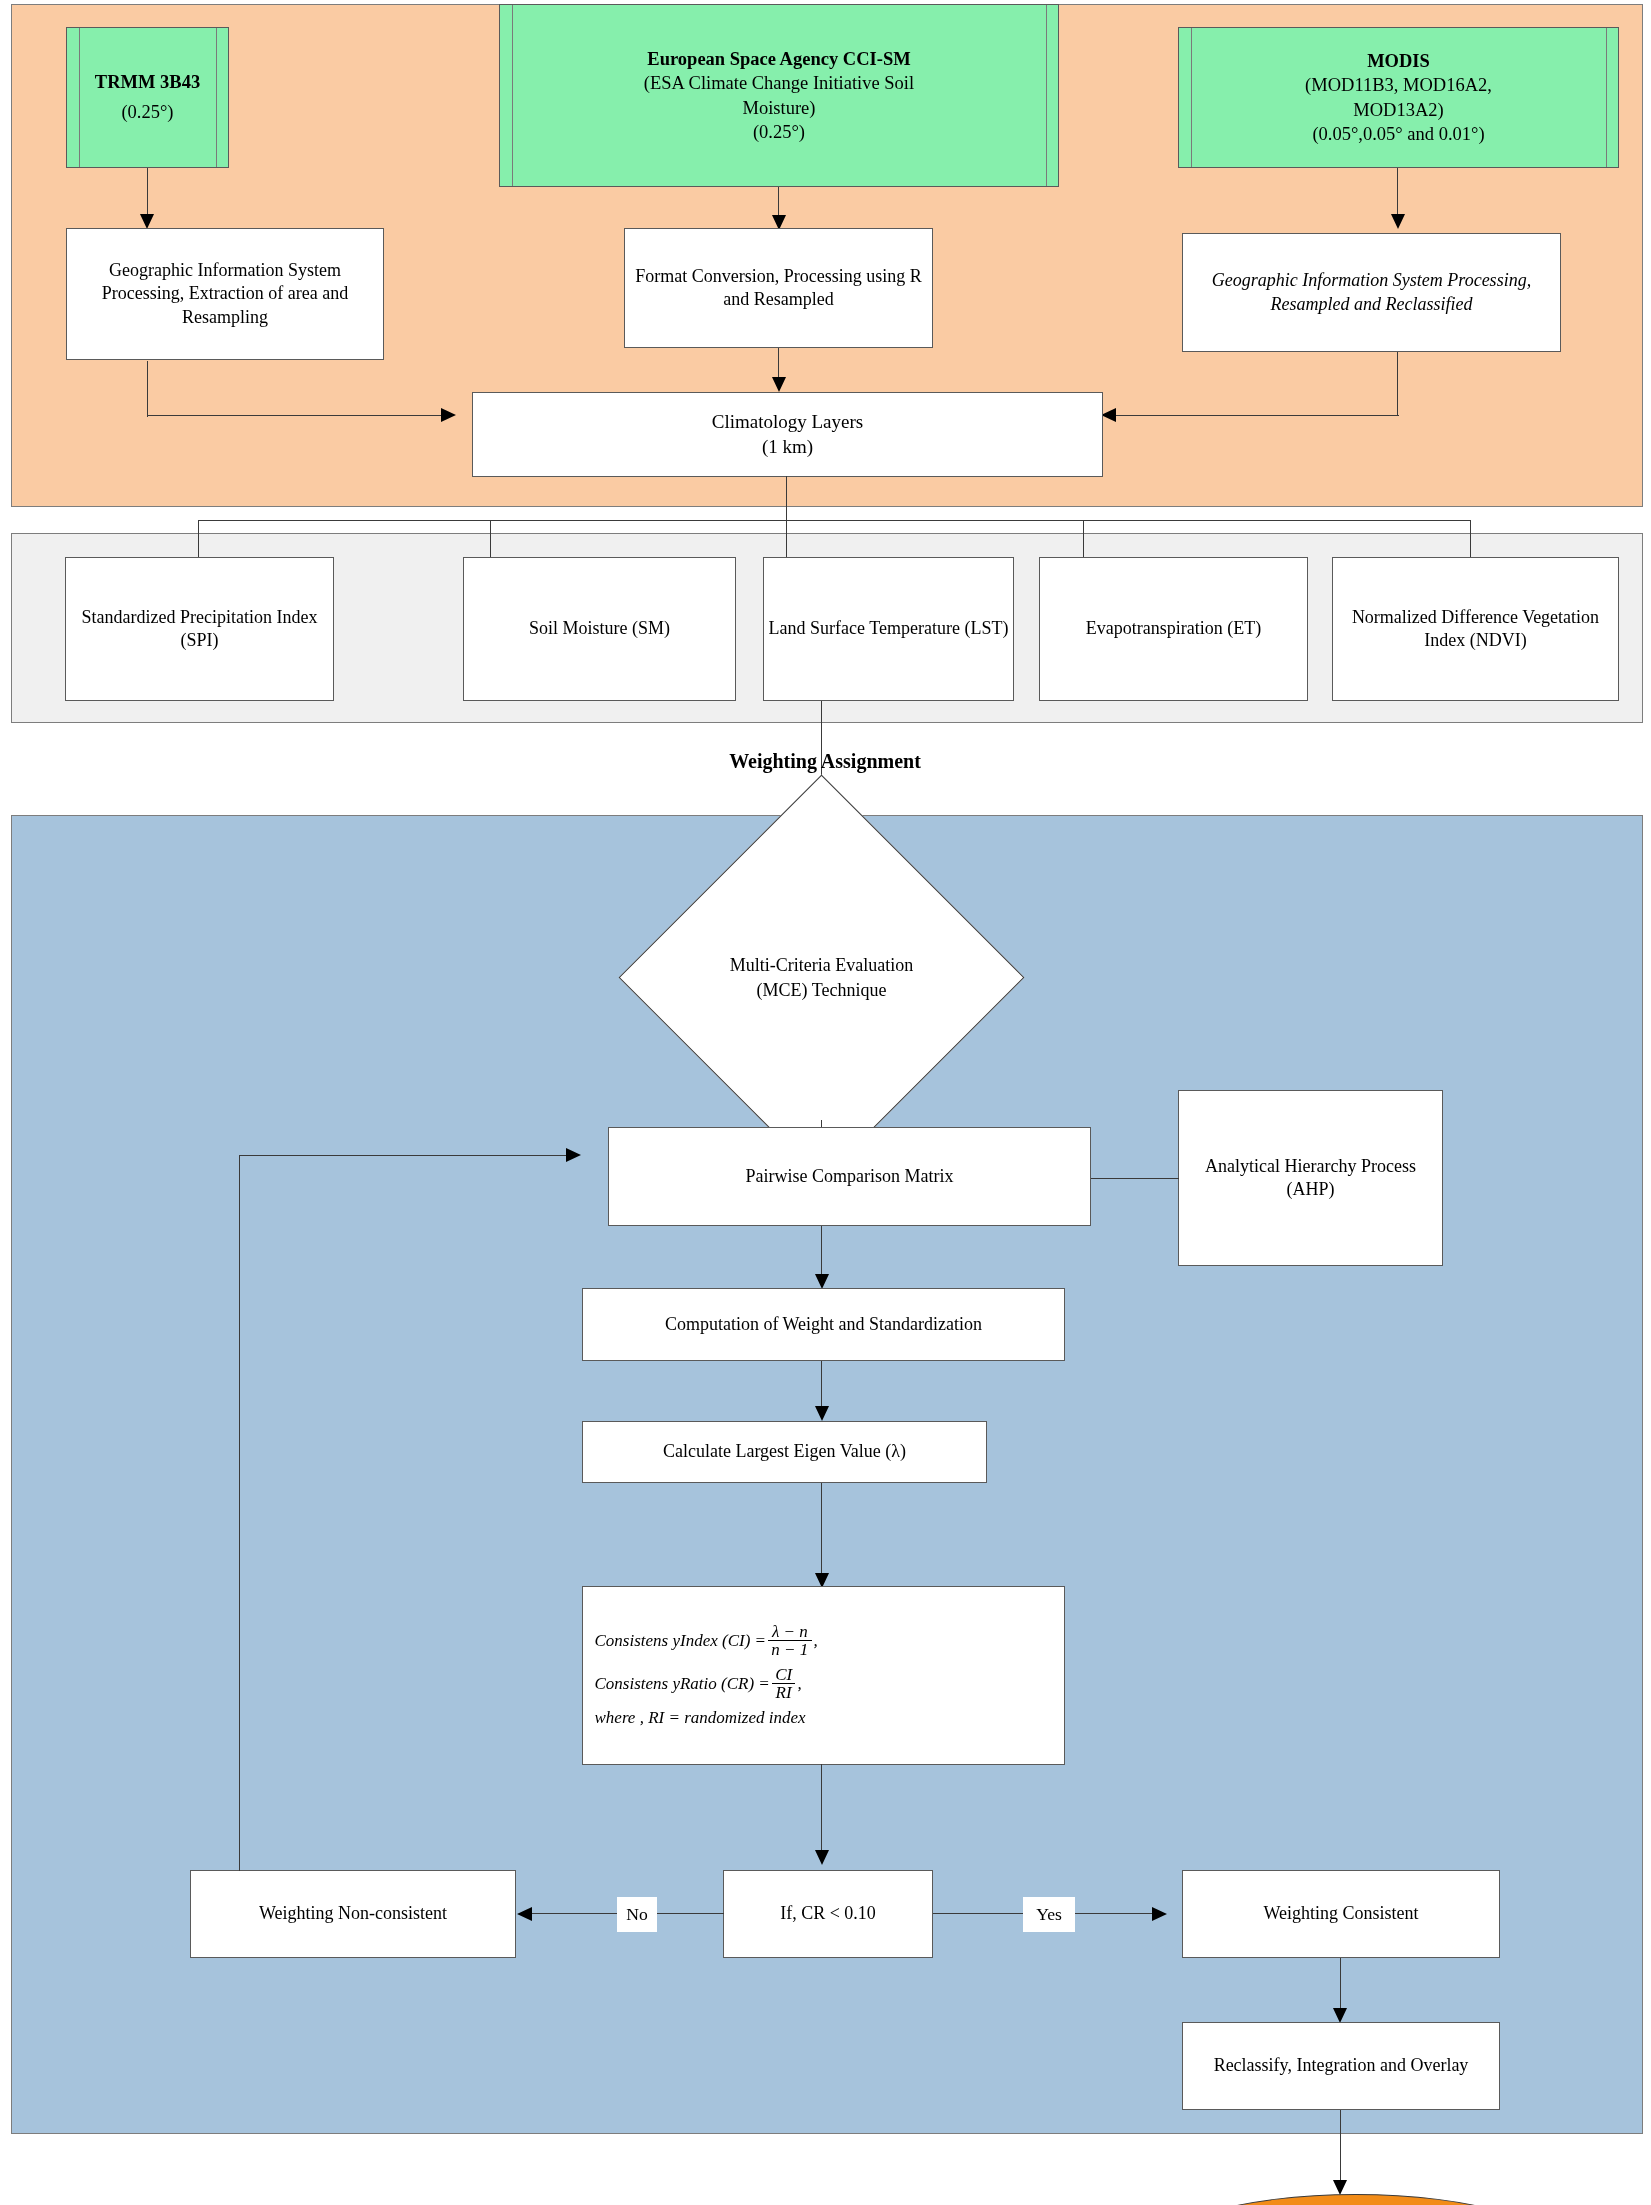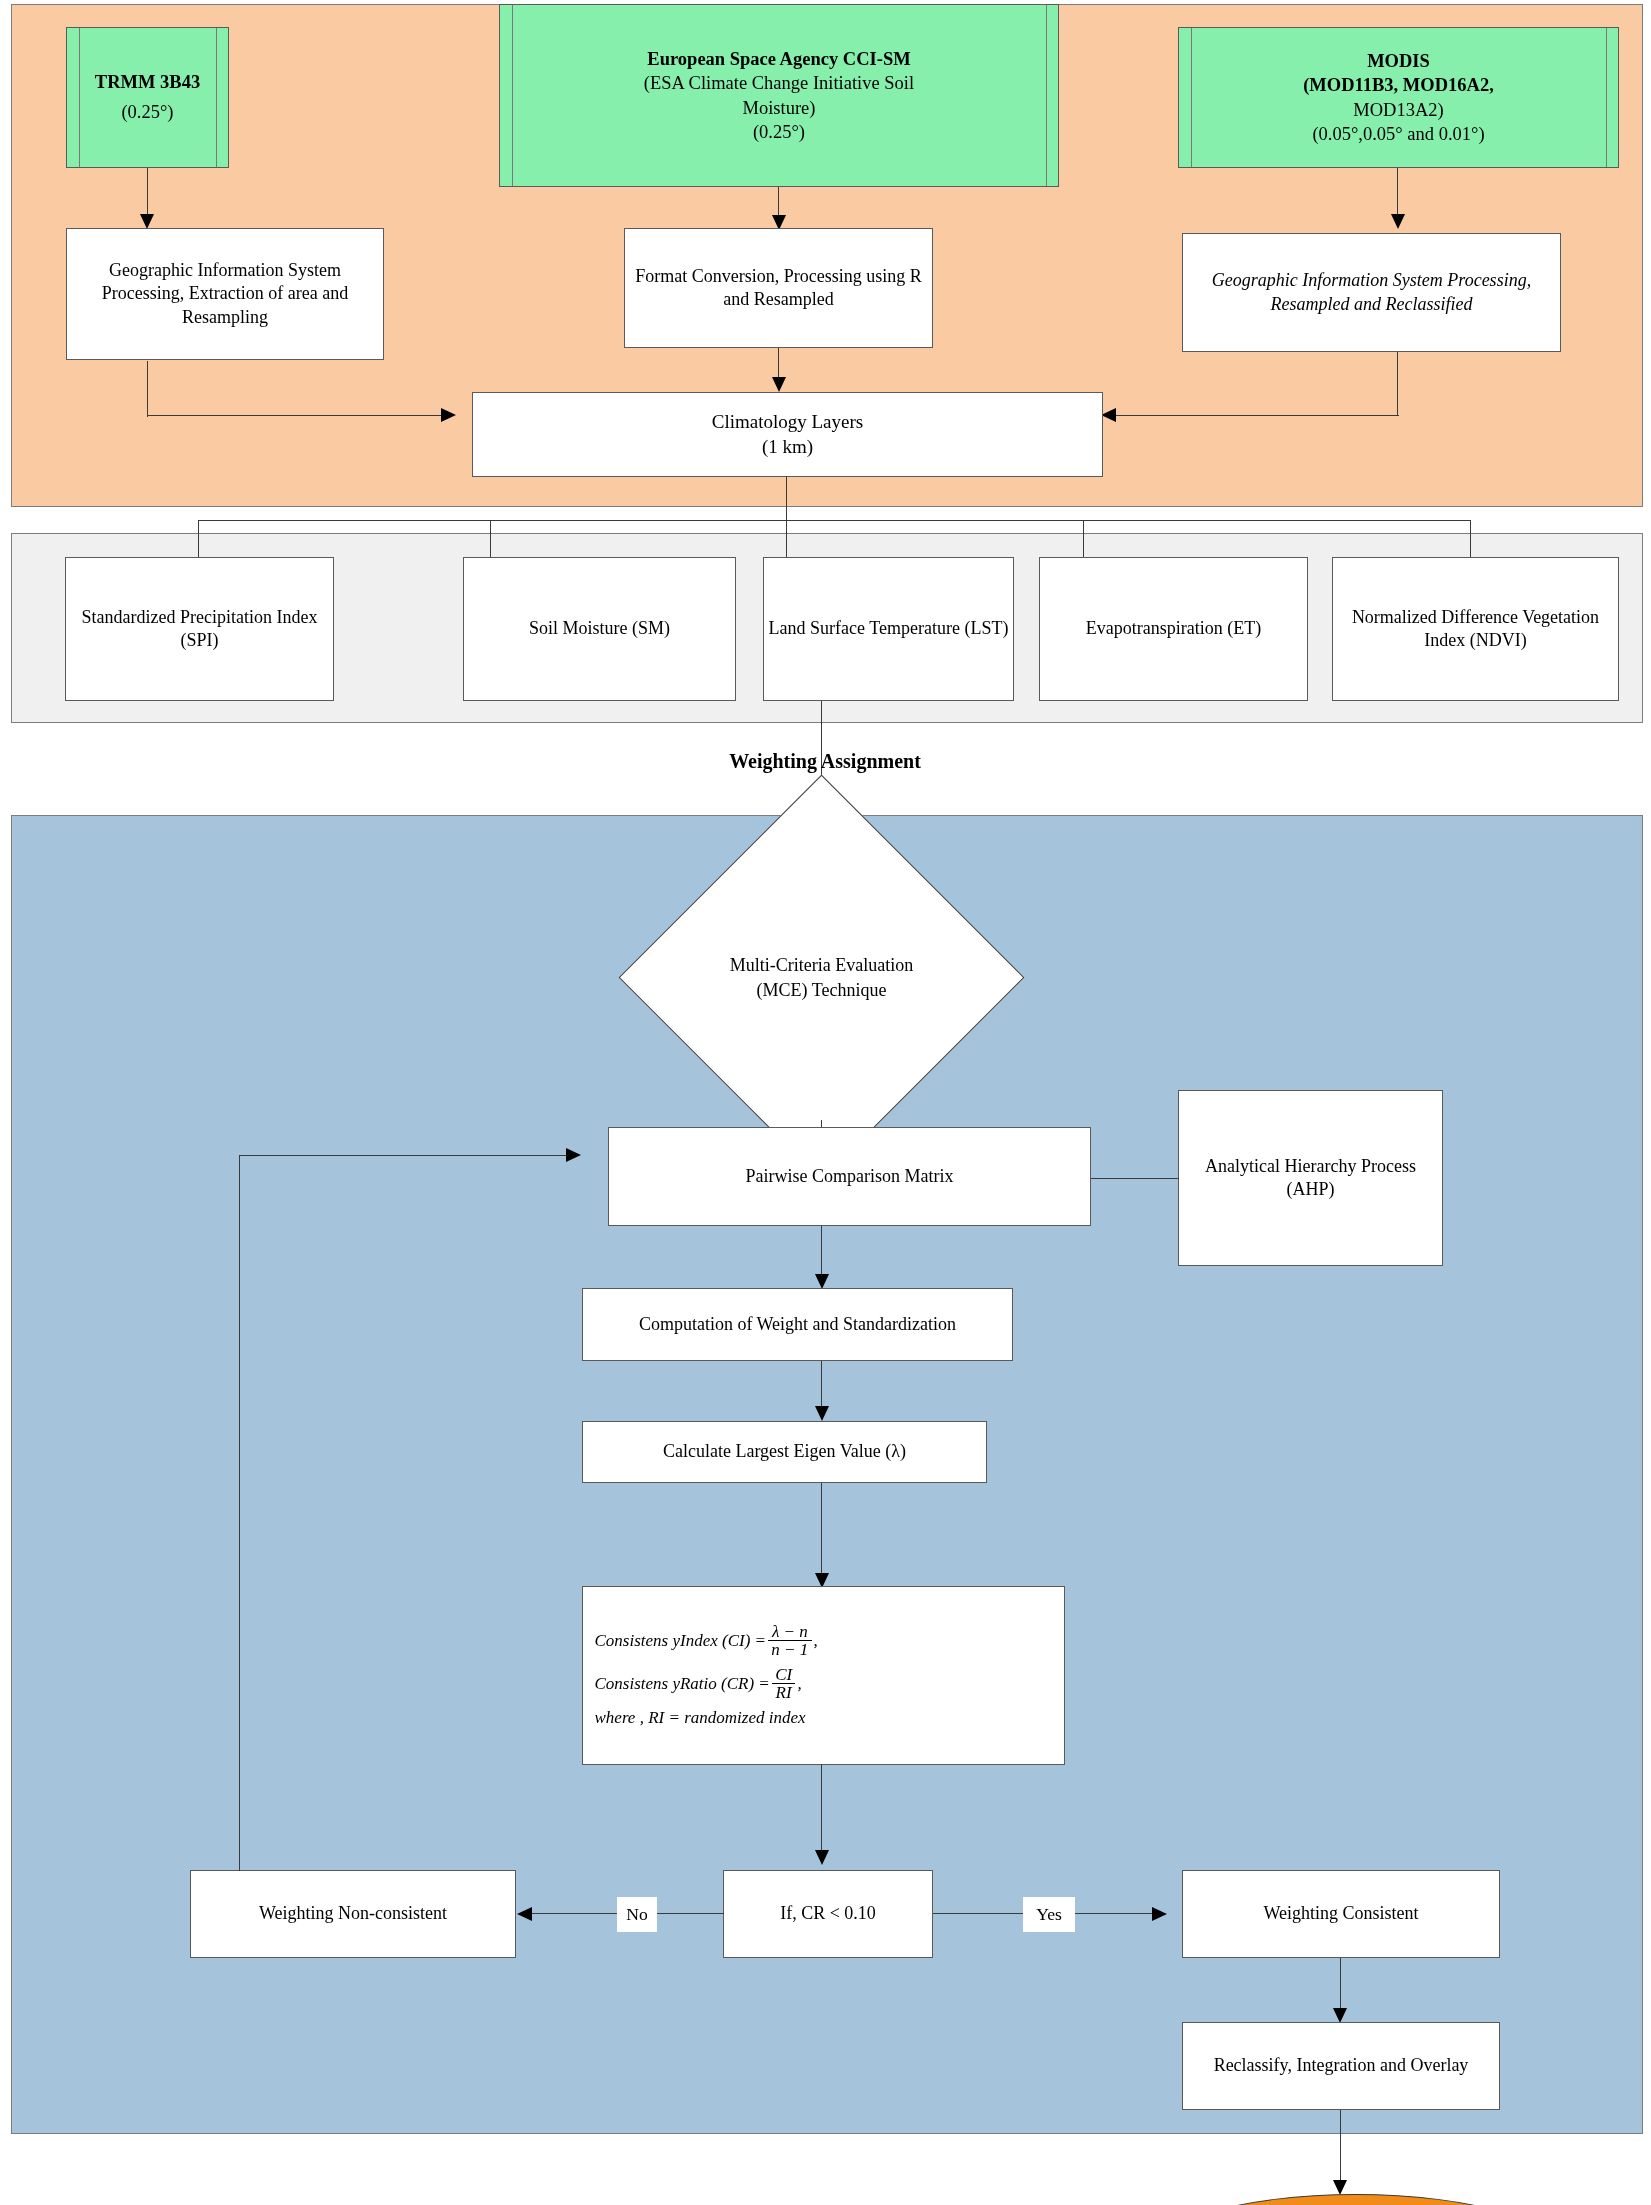--- a/index.html
+++ b/index.html
@@ -106,21 +106,21 @@
       </div>
     </div>
   </div>
 
   <div class="src" style="left:1178px;top:27px;width:441px;height:141px;">
     <div class="rail l"></div>
     <div class="rail r"></div>
     <div class="txt" style="font-size:18.5px;">
       <div>
         <div>MODIS</div>
-        <div style="font-weight:bold;">(MOD11B3, MOD16A2,</div>
+        <div style="font-weight:normal;">(MOD11B3, MOD16A2,</div>
         <div style="font-weight:normal;">MOD13A2)</div>
         <div style="font-weight:normal;">(0.05°,0.05° and 0.01°)</div>
       </div>
     </div>
   </div>
 
   <div class="ln vl" style="left:147px;top:168px;height:49px;"></div>
   <div class="arrow-d" style="left:140px;top:214px;"></div>
 
   <div class="ln vl" style="left:778px;top:187px;height:30px;"></div>
@@ -221,21 +221,21 @@
   <div class="ln hl" style="left:1090px;top:1178px;width:89px;"></div>
   <div class="arrow-l" style="left:1075px;top:1171px;"></div>
 
   <div class="box" style="left:608px;top:1127px;width:483px;height:99px;font-size:18px;">
     <div class="inner">Pairwise Comparison Matrix</div>
   </div>
 
   <div class="ln vl" style="left:821px;top:1226px;height:51px;"></div>
   <div class="arrow-d" style="left:815px;top:1274px;"></div>
 
-  <div class="box" style="left:582px;top:1288px;width:431px;height:73px;font-size:18px;justify-content:flex-end;">
+  <div class="box" style="left:582px;top:1288px;width:483px;height:73px;font-size:18px;justify-content:flex-end;">
     <div class="inner">Computation of Weight and Standardization</div>
   </div>
 
   <div class="ln vl" style="left:821px;top:1361px;height:49px;"></div>
   <div class="arrow-d" style="left:815px;top:1406px;"></div>
 
   <div class="box" style="left:582px;top:1421px;width:405px;height:62px;font-size:18px;">
     <div class="inner">Calculate Largest Eigen Value (λ)</div>
   </div>
 

